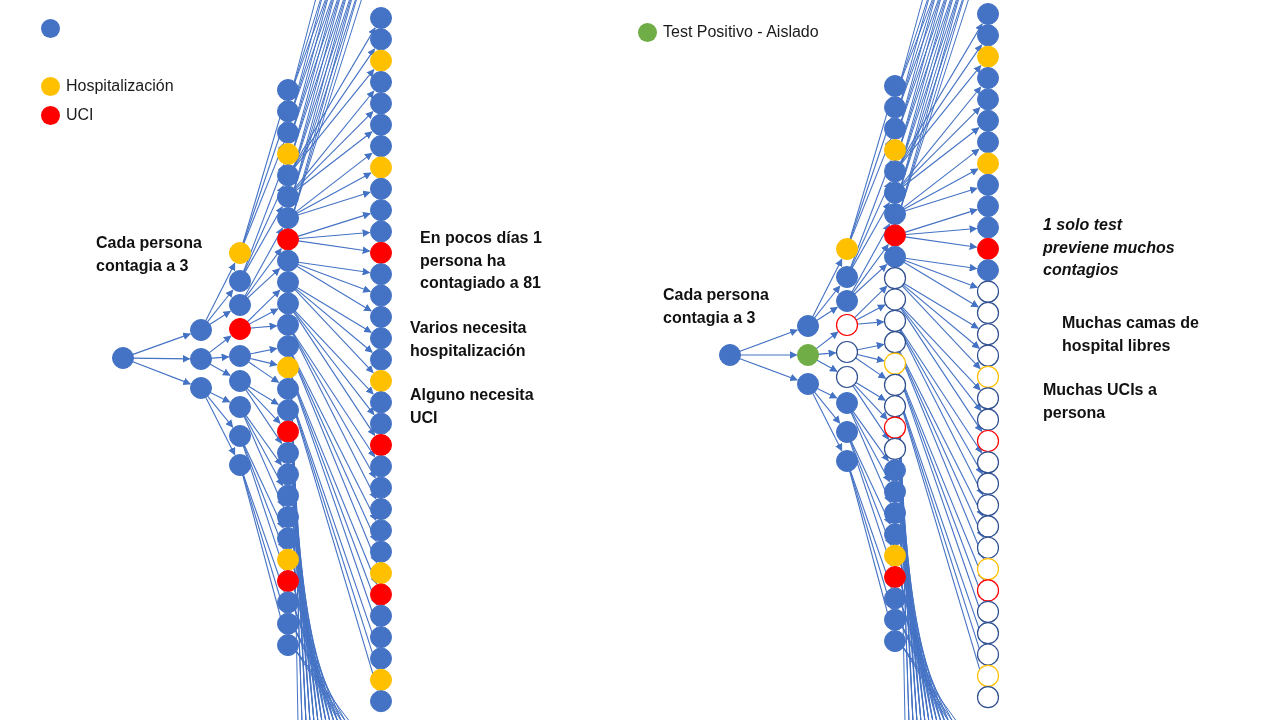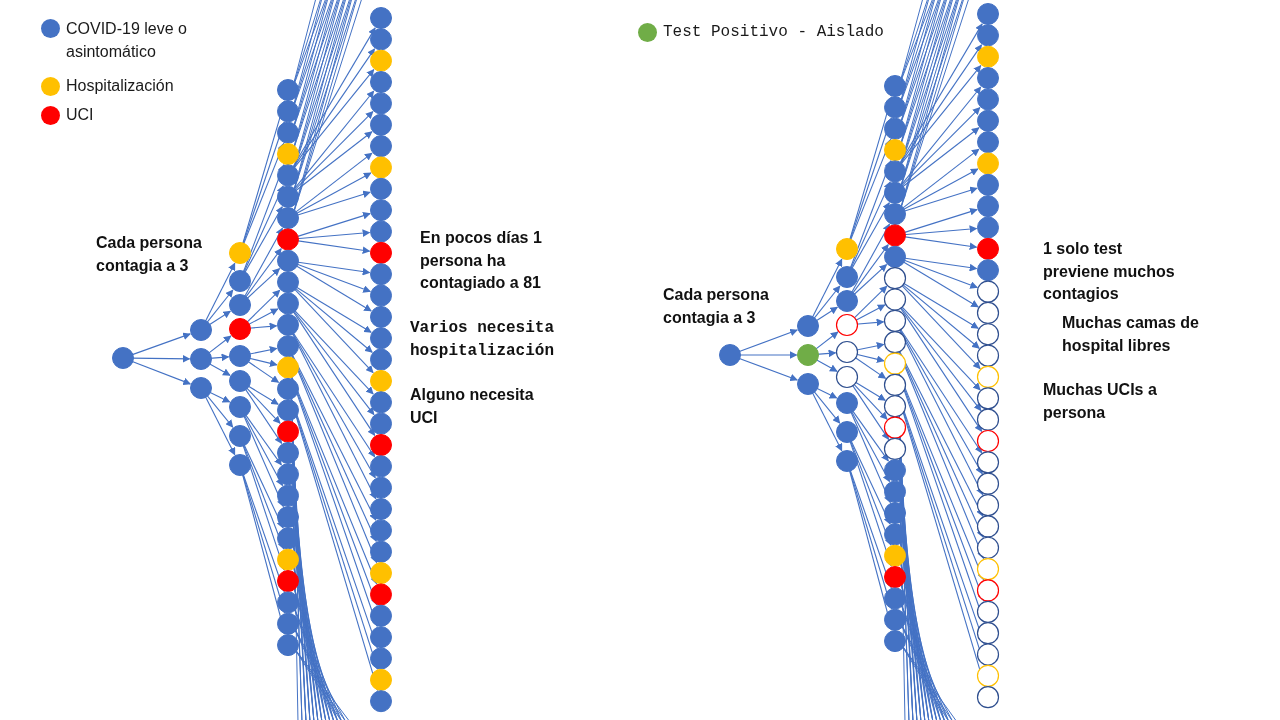--- a/index.html
+++ b/index.html
@@ -431,48 +431,46 @@
         <circle cx="988" cy="633.1500000000001" r="10.5" fill="#ffffff" stroke="#2F4F8F" stroke-width="1.2"></circle>
         <circle cx="988" cy="654.5" r="10.5" fill="#ffffff" stroke="#2F4F8F" stroke-width="1.2"></circle>
         <circle cx="988" cy="675.85" r="10.5" fill="#ffffff" stroke="#FFC000" stroke-width="1.2"></circle>
         <circle cx="988" cy="697.2" r="10.5" fill="#ffffff" stroke="#2F4F8F" stroke-width="1.2"></circle>
       </g>
     </g>
 </svg>
 
 <div class="legend-item" style="left:41px; top:17px;">
   <span class="dot" style="background:#4472C4;"></span>
-  <span style="white-space:pre-line; line-height:23px;">COVID-19 leve o
-asintomático</span>
 </div>
 <div class="legend-item" style="left:41px; top:75px;">
   <span class="dot" style="background:#FFC000;"></span>
   <span>Hospitalización</span>
 </div>
 <div class="legend-item" style="left:41px; top:104px;">
   <span class="dot" style="background:#FF0000;"></span>
   <span>UCI</span>
 </div>
 
-<div class="legend-item" style="left:638px; top:21px;font-family:Liberation Mono, monospace;">
+<div class="legend-item" style="left:638px; top:21px;">
   <span class="dot" style="background:#70AD47;"></span>
   <span>Test Positivo - Aislado</span>
 </div>
 
 <div class="note" style="left:96px; top:232px;">Cada persona
 contagia a 3</div>
 <div class="note" style="left:420px; top:227px;">En pocos días 1
 persona ha
 contagiado a 81</div>
-<div class="note" style="left:410px; top:317px;font-family:Liberation Mono, monospace;">Varios necesita
+<div class="note" style="left:410px; top:317px;">Varios necesita
 hospitalización</div>
 <div class="note" style="left:410px; top:384px;">Alguno necesita
 UCI</div>
 
 <div class="note" style="left:663px; top:284px;">Cada persona
 contagia a 3</div>
-<div class="note" style="left:1043px; top:238px;">1 solo test
+<div class="note" style="left:1043px; top:214px;font-style:italic;">1 solo test
 previene muchos
 contagios</div>
 <div class="note" style="left:1062px; top:312px;">Muchas camas de
 hospital libres</div>
 <div class="note" style="left:1043px; top:379px;">Muchas UCIs a
 persona</div>
 
 </body></html>

